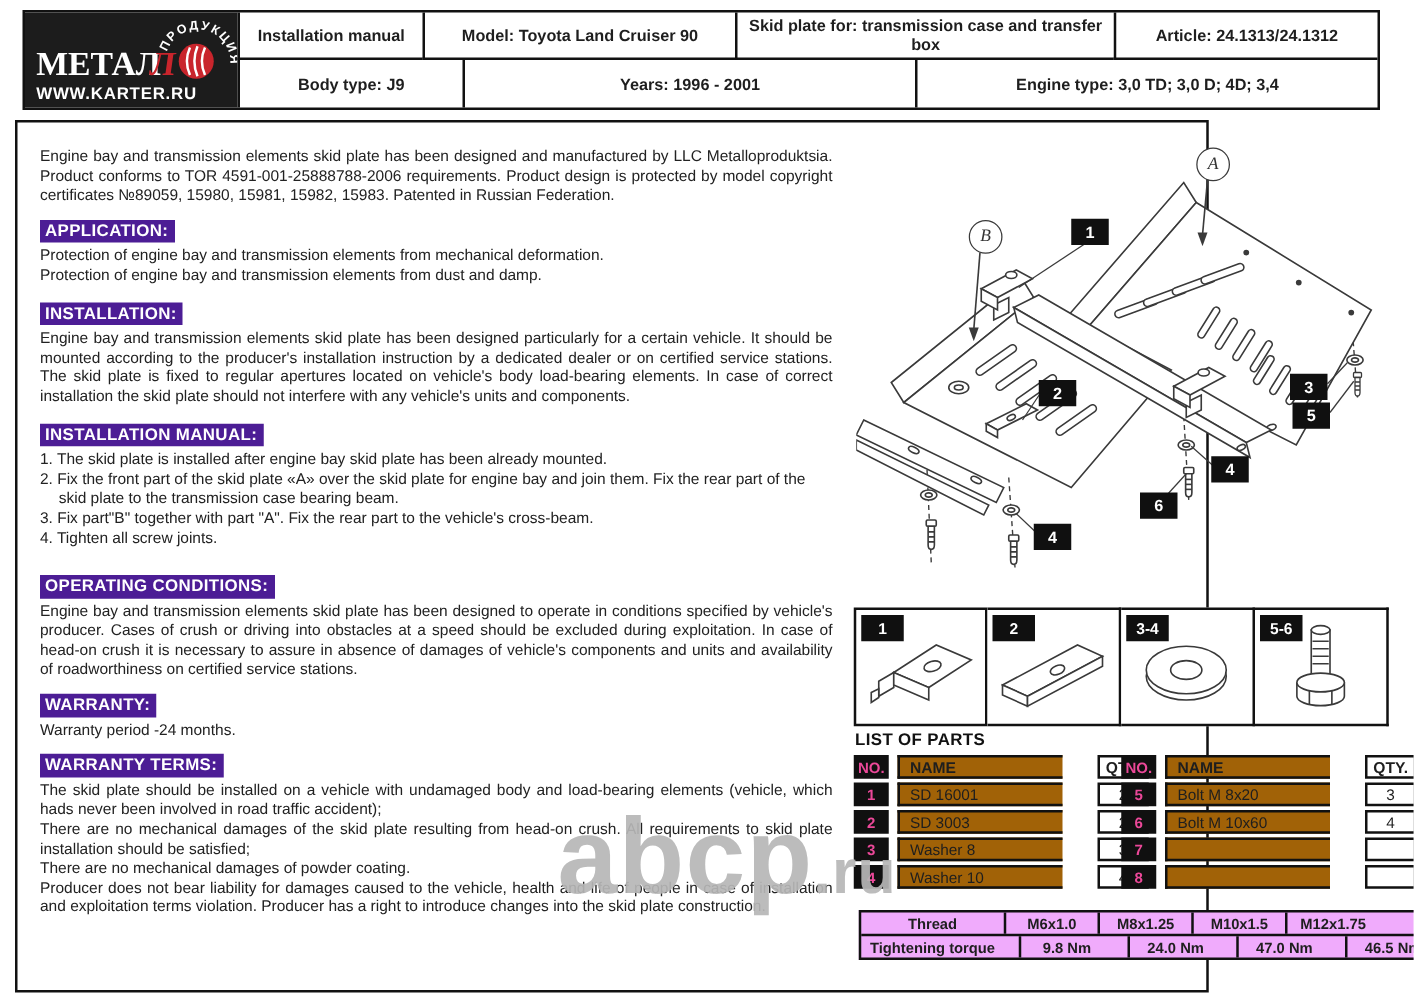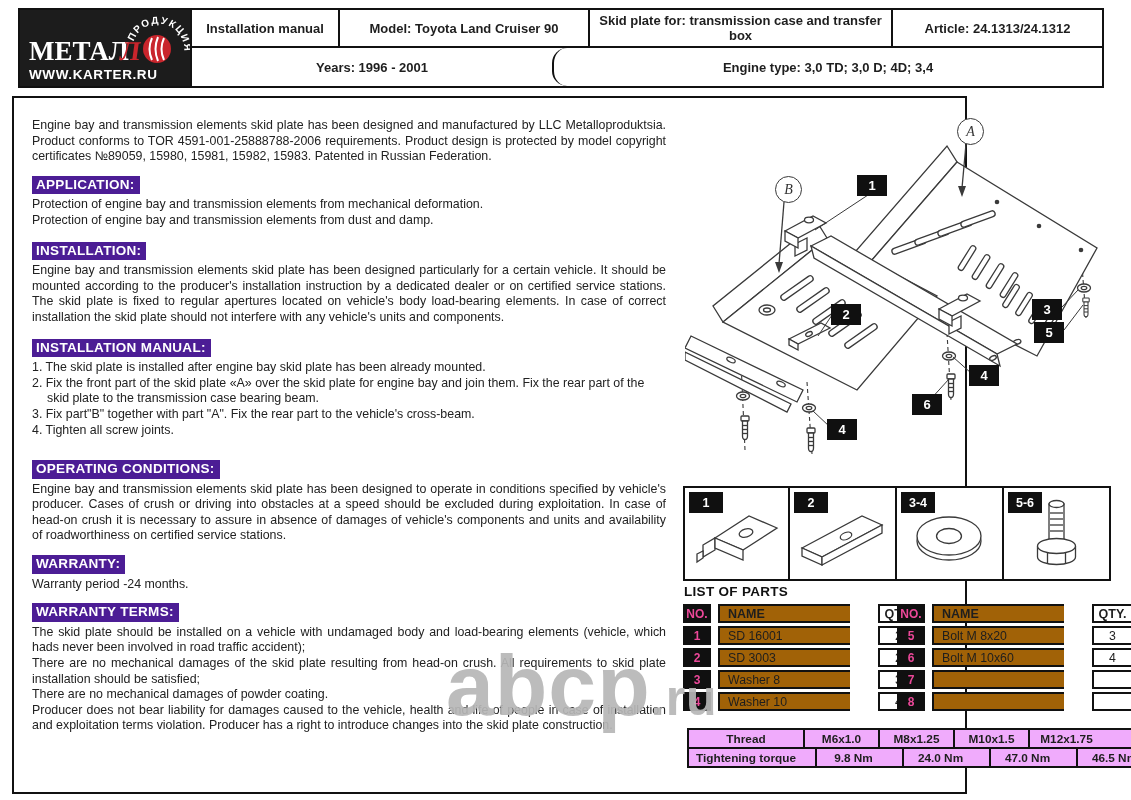--- a/index.html
+++ b/index.html
@@ -9,21 +9,21 @@
   
   .hdr{position:absolute;left:18px;top:8px;width:1086px;height:80px;border:2px solid #111;box-sizing:border-box;background:#fff;}
   .hdr-logo{position:absolute;left:0;top:0;width:170px;height:76px;background:#1c1c1c;}
   .hdr-row{position:absolute;left:170px;right:0;height:38px;display:flex;}
   .hdr-row.r1{top:0;}
   .hdr-row.r2{top:38px;}
   .hcell{display:flex;align-items:center;justify-content:center;font-weight:bold;font-size:13px;
          border-left:2px solid #111;box-sizing:border-box;text-align:center;padding:0 4px;}
   .r1 .hcell{border-bottom:2px solid #111;}
   .w1{width:148px;} .w2{width:250px;} .w3{width:303px;} .w4{flex:1;}
-  .v1{width:180px;} .v2{width:362px;} .v3{flex:1;border-radius:15px;}
+  .v1{width:180px;} .v2{width:362px;} .v3{flex:1;}
 
   
   .main{position:absolute;left:12px;top:96px;width:955px;height:698px;border:2px solid #111;box-sizing:border-box;}
 
   
   .col{position:absolute;left:18px;top:20px;width:634px;font-size:12.4px;line-height:15.6px;color:#222;}
   .col p{margin:0;}
   .just{text-align:justify;}
   .sech{display:inline-block;background:#4c1d95;color:#fff;font-weight:bold;font-size:13.5px;
         padding:1px 5px 2px 4px;margin:0 0 3px 0;letter-spacing:.3px;}
@@ -96,20 +96,21 @@
         <text x="9" y="69" font-size="13.5" font-weight="bold" fill="#ffffff" letter-spacing="0.6" font-family="Liberation Sans, sans-serif">WWW.KARTER.RU</text>
       </svg>
     </div>
     <div class="hdr-row r1">
       <div class="hcell w1">Installation manual</div>
       <div class="hcell w2">Model:  Toyota  Land Cruiser 90</div>
       <div class="hcell w3">Skid plate for: transmission case and transfer box</div>
       <div class="hcell w4">Article: 24.1313/24.1312</div>
     </div>
     <div class="hdr-row r2">
+      <div class="hcell v1">Body type: J9</div>
       <div class="hcell v2">Years: 1996 - 2001</div>
       <div class="hcell v3">Engine type: 3,0 TD; 3,0 D; 4D; 3,4</div>
     </div>
   </div>
 
   <div class="main">
 
     <div class="col">
       <div class="sec tight">
         <p class="just">Engine bay and transmission elements skid plate has been designed and manufactured by LLC Metalloproduktsia. Product conforms to TOR 4591-001-25888788-2006 requirements. Product design is protected by model copyright certificates №89059, 15980, 15981, 15982, 15983. Patented in Russian Federation.</p>

